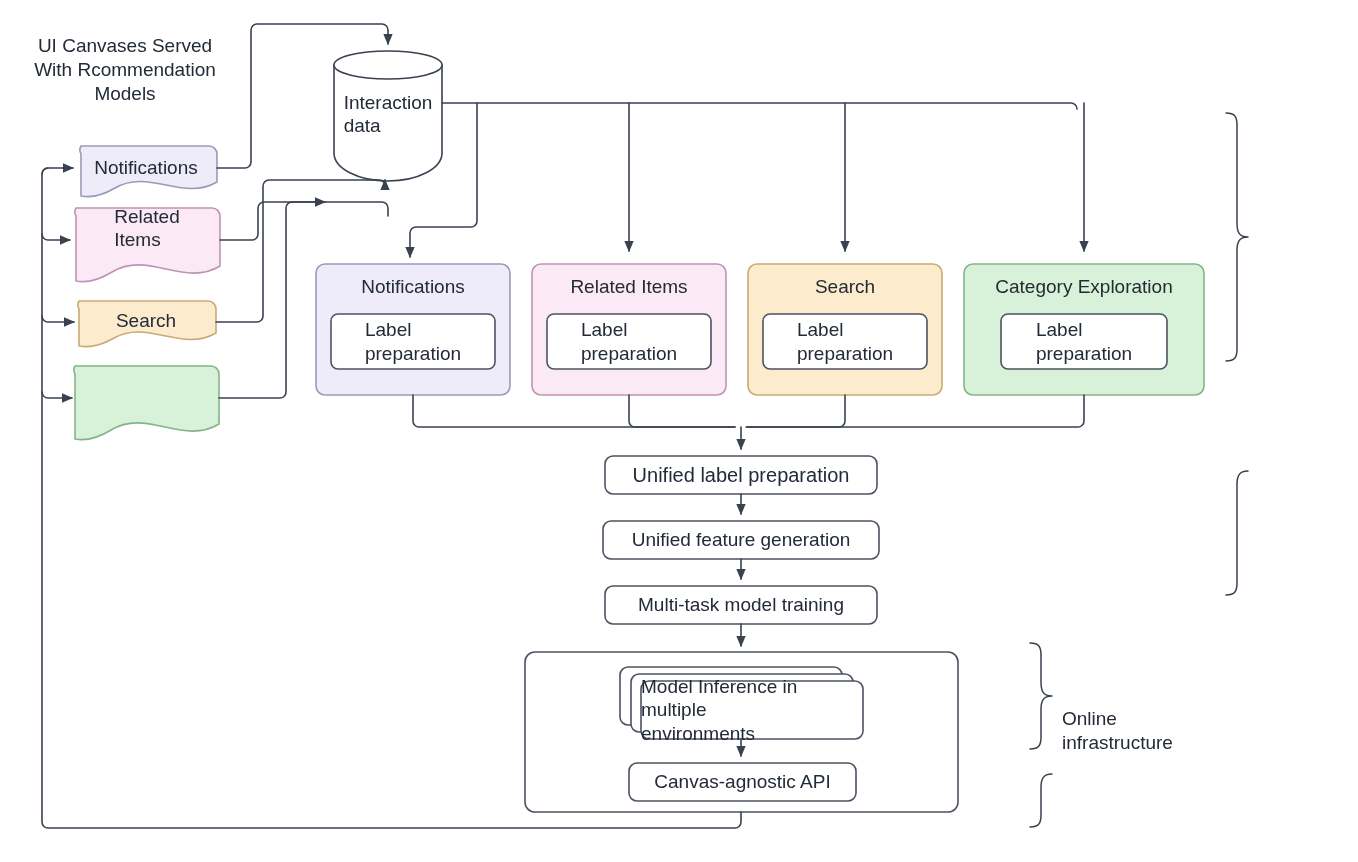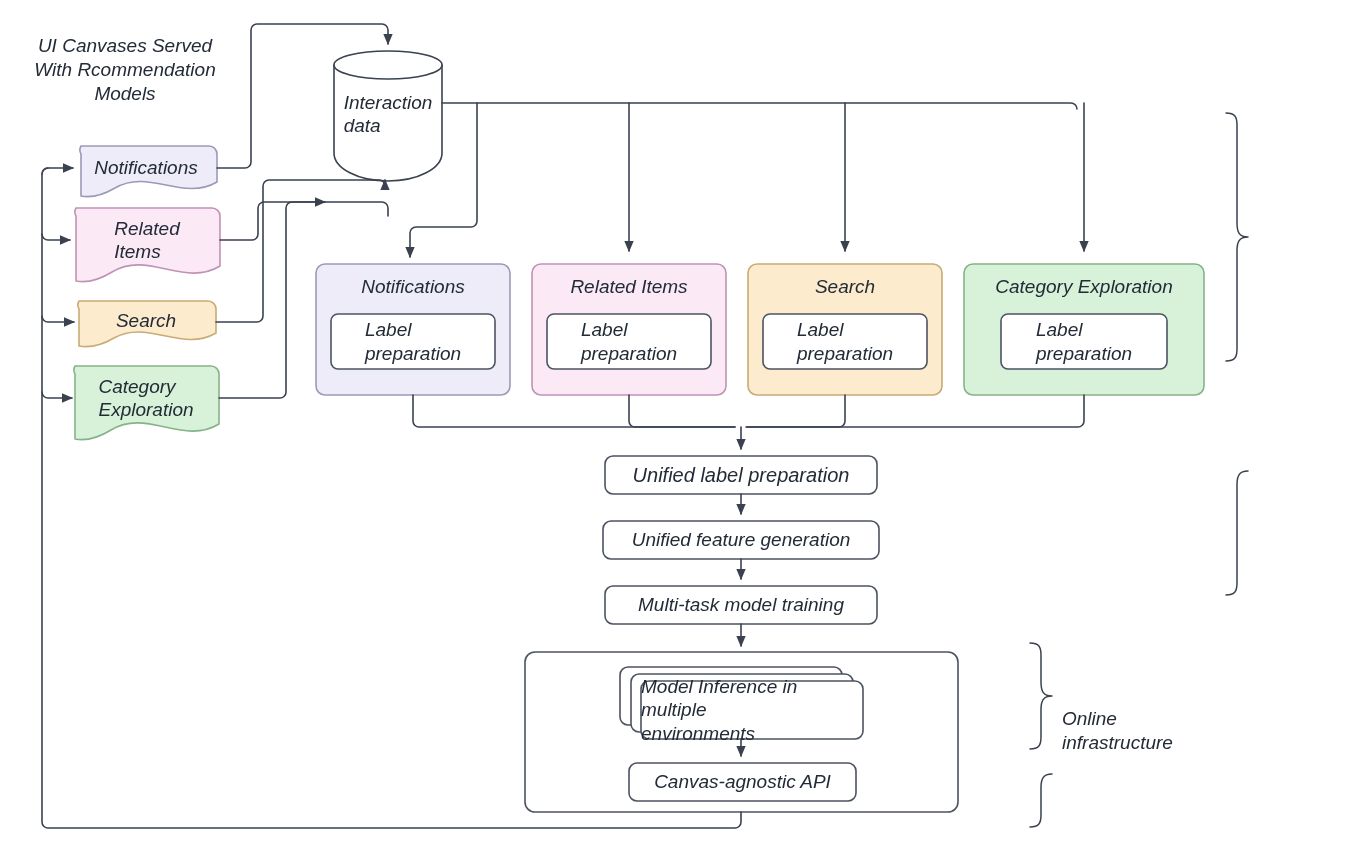--- a/index.html
+++ b/index.html
@@ -3,21 +3,21 @@
 <meta charset="utf-8">
 <title>ML Recommendation Architecture Diagram</title>
 <style>
   html,body{margin:0;padding:0;background:#ffffff;}
   body{
     width:1358px;height:862px;
     font-family:"Liberation Sans","DejaVu Sans",sans-serif;
     color:#232b37;
     overflow:hidden;
   }
-  #diagram-root{position:relative;width:1358px;height:862px;font-style:italic;}
+  #diagram-root{position:relative;width:1358px;height:862px;}
   svg.layer{position:absolute;top:0;left:0;width:1358px;height:862px;}
   .node-text{
     position:absolute;
     display:flex;align-items:center;justify-content:center;
     text-align:left;
     line-height:1.22;
     pointer-events:none;
     white-space:pre-line;
   }
   .title-text{
@@ -133,25 +133,23 @@
                c9,0 11,-4 11,-12
                v-27 c0,-9 2,-14 11,-14" stroke-width="1.5"></path>
     </g>
   </svg>
 
   <div class="title-text" style="left:12px;top:34px;width:226px;font-size:19px;">UI Canvases Served
 With Rcommendation
 Models</div>
 
   <div class="node-text" style="left:78px;top:152px;width:136px;height:32px;font-size:19px;">Notifications</div>
-  <div class="node-text" style="left:76px;top:212px;width:142px;height:56px;font-size:19px;">Related
+  <div class="node-text" style="left:76px;top:200px;width:142px;height:56px;font-size:19px;">Related
 Items</div>
   <div class="node-text" style="left:78px;top:306px;width:136px;height:30px;font-size:19px;">Search</div>
-  <div class="node-text" style="left:72px;top:370px;width:148px;height:56px;font-size:19px;">Category
-Exploration</div>
 
   <div class="node-text" style="left:330px;top:86px;width:116px;height:56px;font-size:19px;">Interaction
 data</div>
 
   <div class="node-text" style="left:316px;top:273px;width:194px;height:28px;font-size:19px;">Notifications</div>
   <div class="node-text" style="left:532px;top:273px;width:194px;height:28px;font-size:19px;">Related Items</div>
   <div class="node-text" style="left:748px;top:273px;width:194px;height:28px;font-size:19px;">Search</div>
   <div class="node-text" style="left:964px;top:273px;width:240px;height:28px;font-size:19px;">Category Exploration</div>
 
   <div class="node-text" style="left:331px;top:314px;width:164px;height:55px;font-size:19px;">Label

